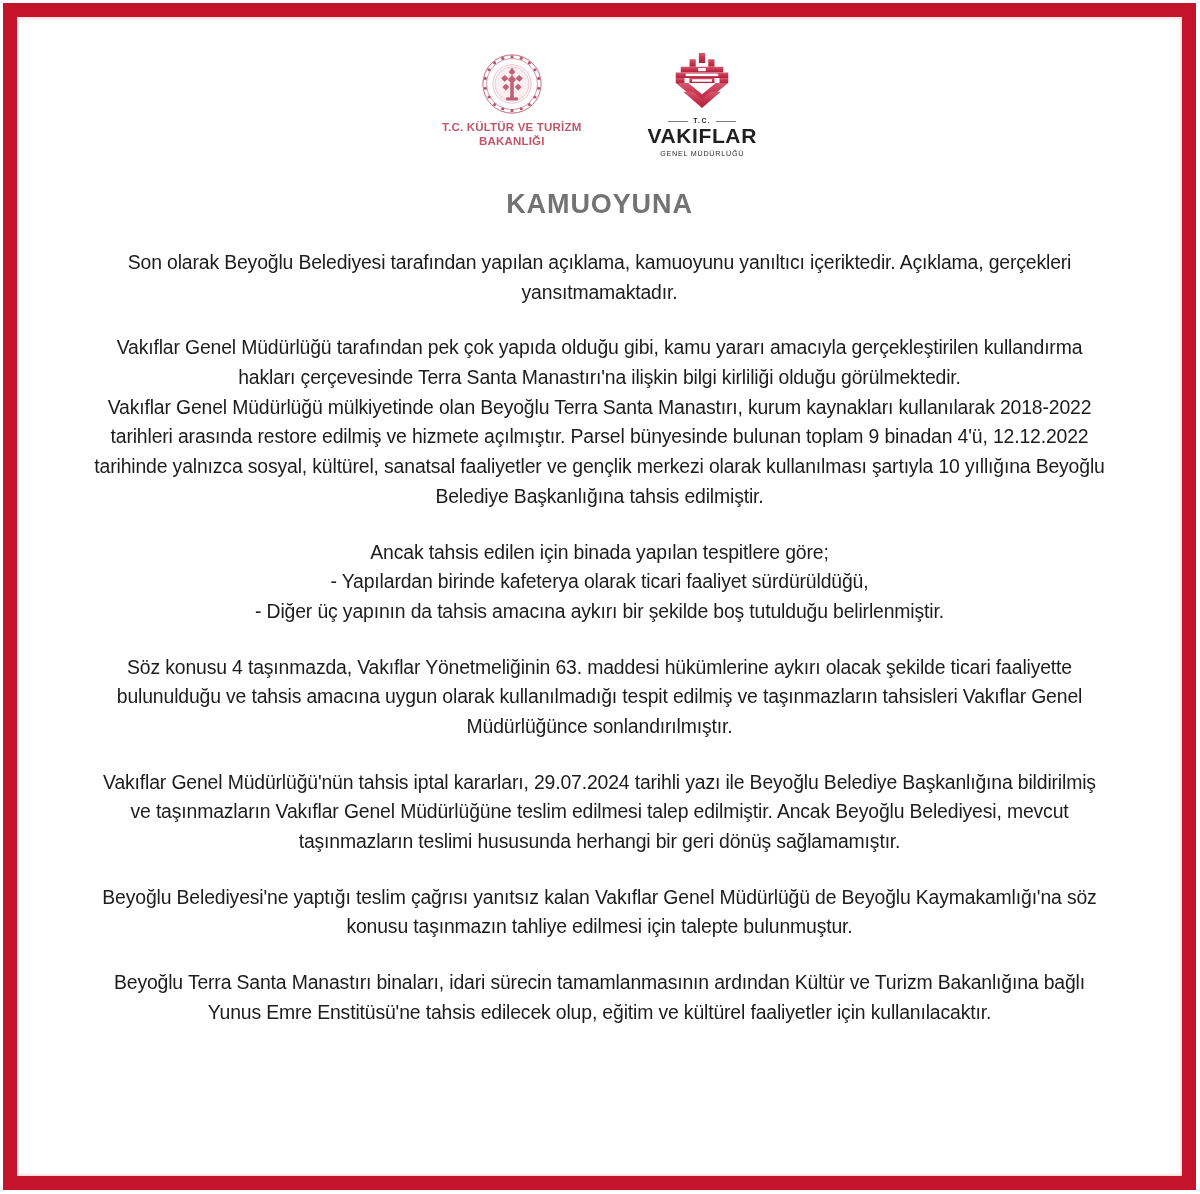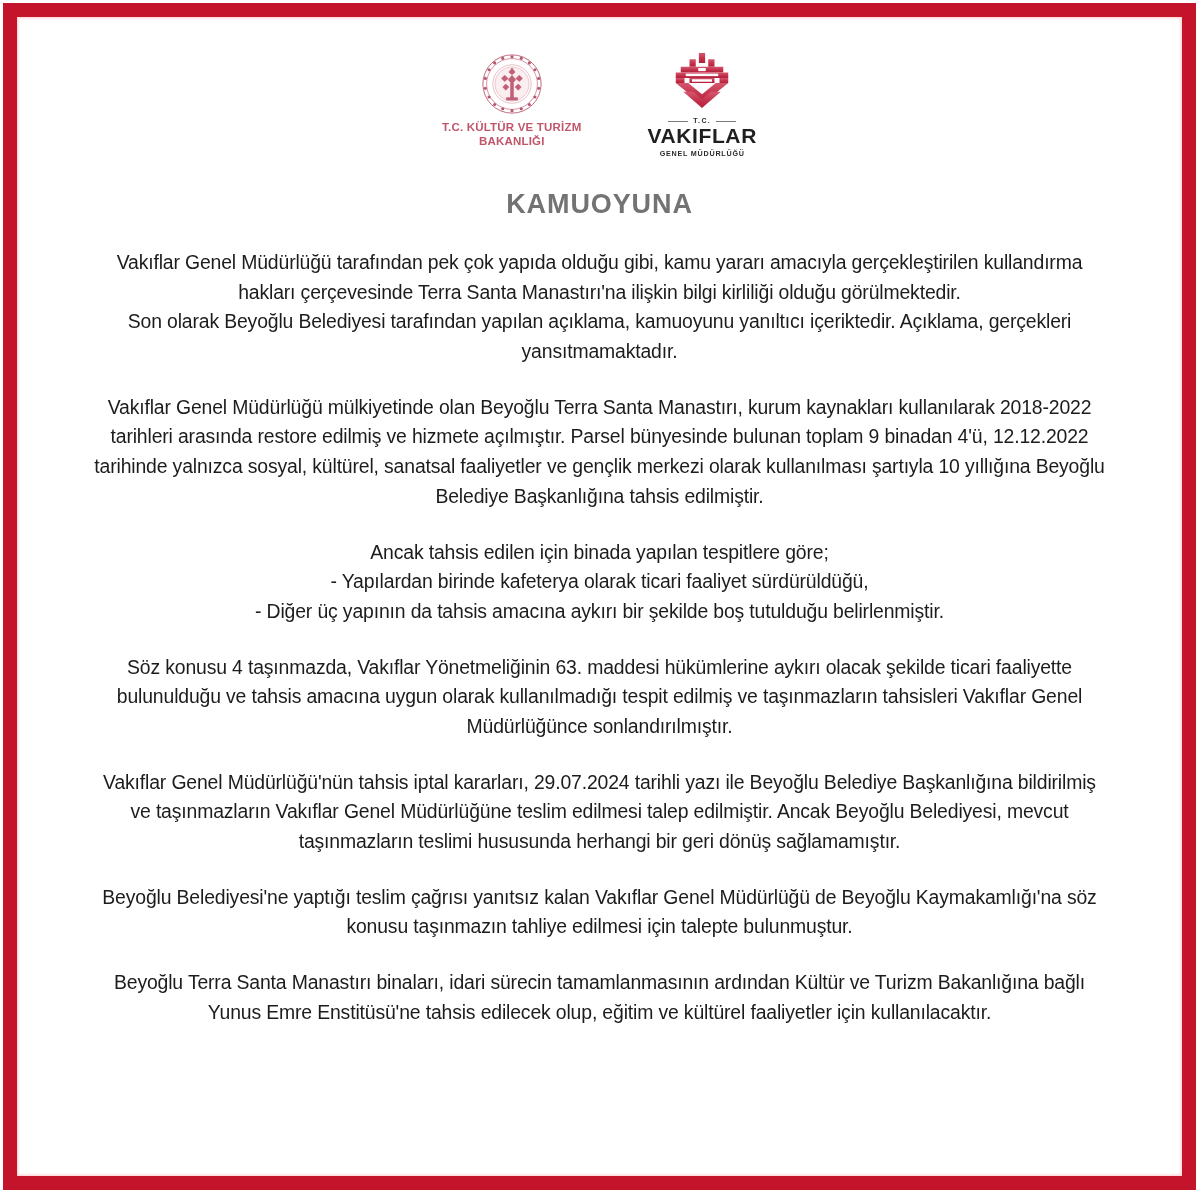--- a/index.html
+++ b/index.html
@@ -109,21 +109,21 @@
   .vak-name {
     font-size: 21px;
     font-weight: bold;
     letter-spacing: 0.6px;
     color: #1f1f1f;
     line-height: 1.05;
     margin-top: 1px;
   }
   .vak-sub {
     font-size: 7.2px;
-    font-weight: bold;
+    font-weight: normal;
     letter-spacing: 0.75px;
     color: #2b2b2b;
     margin-top: 2px;
   }
 
   
   .doc-title {
     margin-top: 32px;
     text-align: center;
     font-size: 27px;
@@ -241,22 +241,22 @@
           <div class="vak-tc">T.C.</div>
           <div class="vak-name">VAKIFLAR</div>
           <div class="vak-sub">GENEL MÜDÜRLÜĞÜ</div>
         </div>
 
       </div>
 
       <h1 class="doc-title">KAMUOYUNA</h1>
 
       <div class="body-copy">
+        <p class="para gap-lg">Son olarak Beyoğlu Belediyesi tarafından yapılan açıklama, kamuoyunu yanıltıcı içeriktedir. Açıklama, gerçekleri yansıtmamaktadır.</p>
         <p class="para tight">Vakıflar Genel Müdürlüğü tarafından pek çok yapıda olduğu gibi, kamu yararı amacıyla gerçekleştirilen kullandırma hakları çerçevesinde Terra Santa Manastırı'na ilişkin bilgi kirliliği olduğu görülmektedir.</p>
-        <p class="para gap-lg">Son olarak Beyoğlu Belediyesi tarafından yapılan açıklama, kamuoyunu yanıltıcı içeriktedir. Açıklama, gerçekleri yansıtmamaktadır.</p>
         <p class="para gap-lg">Vakıflar Genel Müdürlüğü mülkiyetinde olan Beyoğlu Terra Santa Manastırı, kurum kaynakları kullanılarak 2018-2022 tarihleri arasında restore edilmiş ve hizmete açılmıştır. Parsel bünyesinde bulunan toplam 9 binadan 4'ü, 12.12.2022 tarihinde yalnızca sosyal, kültürel, sanatsal faaliyetler ve gençlik merkezi olarak kullanılması şartıyla 10 yıllığına Beyoğlu Belediye Başkanlığına tahsis edilmiştir.</p>
         <p class="para tight">Ancak tahsis edilen için binada yapılan tespitlere göre;</p>
         <p class="para tight">- Yapılardan birinde kafeterya olarak ticari faaliyet sürdürüldüğü,</p>
         <p class="para gap-lg">- Diğer üç yapının da tahsis amacına aykırı bir şekilde boş tutulduğu belirlenmiştir.</p>
         <p class="para gap-lg">Söz konusu 4 taşınmazda, Vakıflar Yönetmeliğinin 63. maddesi hükümlerine aykırı olacak şekilde ticari faaliyette bulunulduğu ve tahsis amacına uygun olarak kullanılmadığı tespit edilmiş ve taşınmazların tahsisleri Vakıflar Genel Müdürlüğünce sonlandırılmıştır.</p>
         <p class="para gap-lg">Vakıflar Genel Müdürlüğü'nün tahsis iptal kararları, 29.07.2024 tarihli yazı ile Beyoğlu Belediye Başkanlığına bildirilmiş ve taşınmazların Vakıflar Genel Müdürlüğüne teslim edilmesi talep edilmiştir. Ancak Beyoğlu Belediyesi, mevcut taşınmazların teslimi hususunda herhangi bir geri dönüş sağlamamıştır.</p>
         <p class="para gap-lg">Beyoğlu Belediyesi'ne yaptığı teslim çağrısı yanıtsız kalan Vakıflar Genel Müdürlüğü de Beyoğlu Kaymakamlığı'na söz konusu taşınmazın tahliye edilmesi için talepte bulunmuştur.</p>
         <p class="para">Beyoğlu Terra Santa Manastırı binaları, idari sürecin tamamlanmasının ardından Kültür ve Turizm Bakanlığına bağlı Yunus Emre Enstitüsü'ne tahsis edilecek olup, eğitim ve kültürel faaliyetler için kullanılacaktır.</p>
       </div>
 

